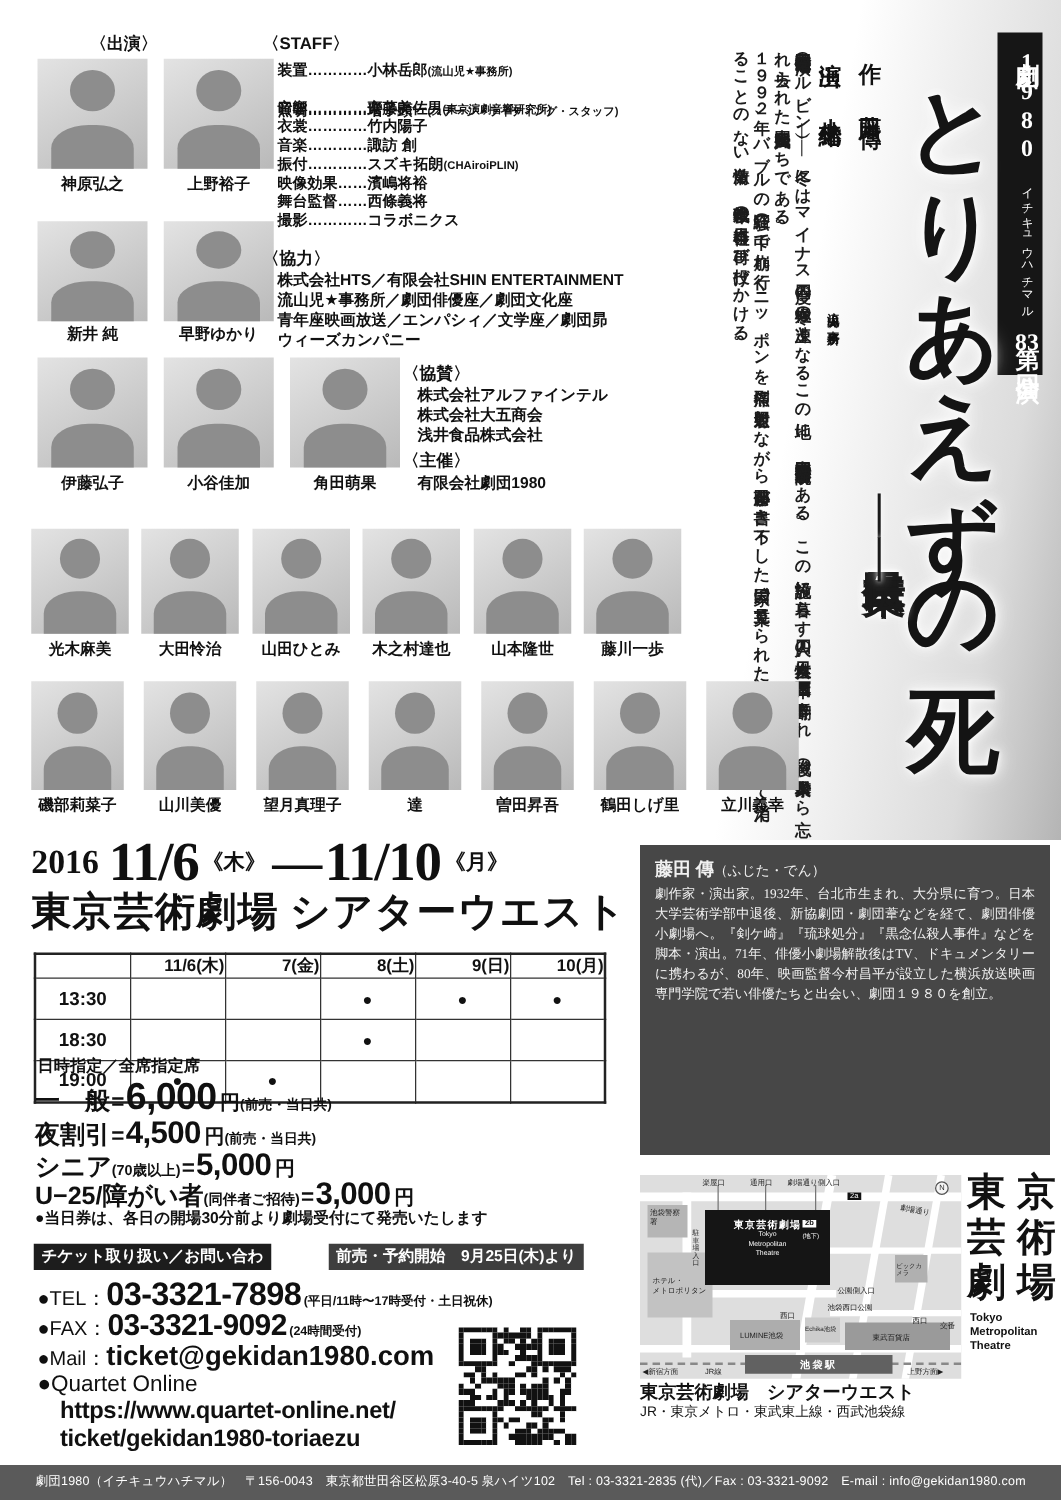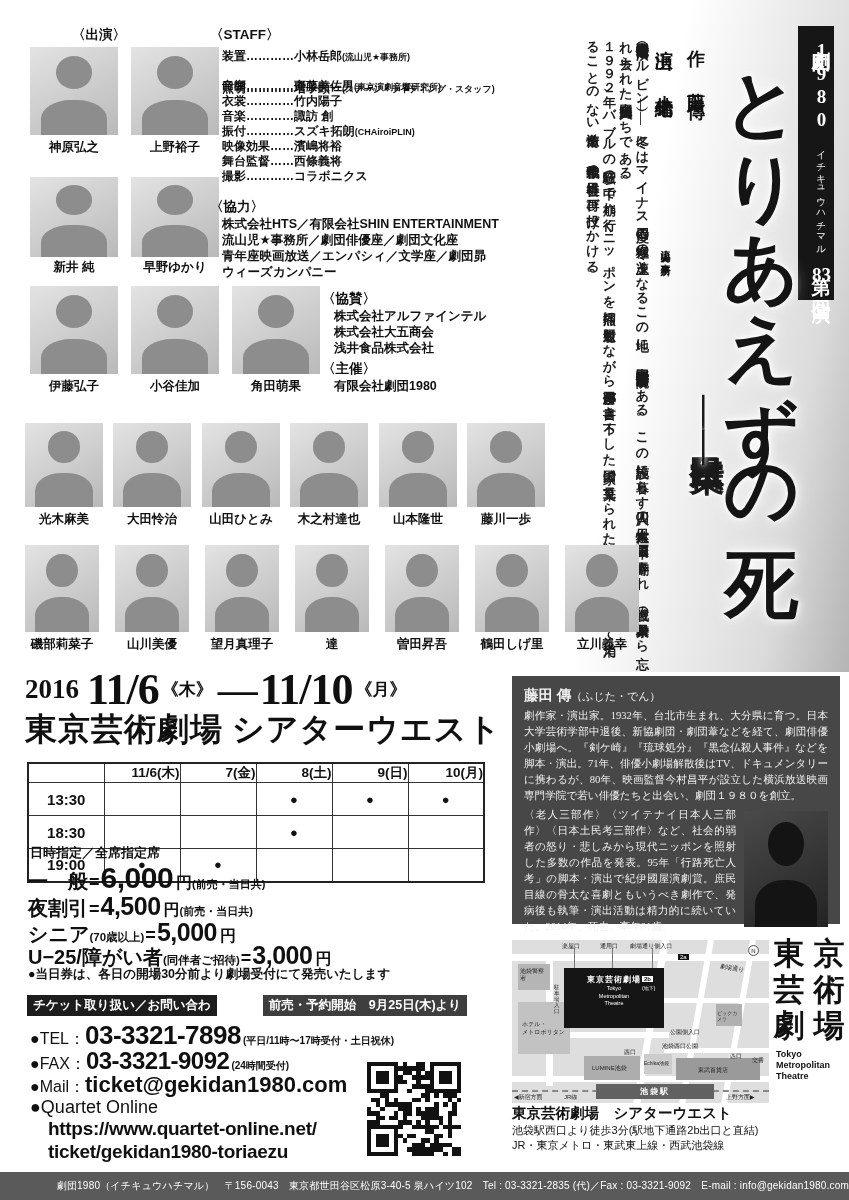--- a/index.html
+++ b/index.html
@@ -148,21 +148,21 @@
   .logo { left:772px; top:936px; width:74px; text-align:center; color:#111; }
   .logo .lk { font-family:"Liberation Serif","DejaVu Serif",serif; font-size:31px; font-weight:900;
     letter-spacing:9px; margin-right:-9px; line-height:36px; }
   .logo .le { font-size:9px; font-weight:bold; line-height:11px; text-align:left; padding-left:4px; margin-top:5px; }
 
   .access { left:512px; top:1104px; color:#111; }
   .access .a-title { font-size:14.5px; font-weight:bold; }
   .access .a-line { font-size:11px; line-height:15px; }
 
   .footer { left:0; top:1172px; width:849px; height:28px; background:#5a5a5a; color:#fff;
-    font-size:10px; line-height:28px; text-align:right; letter-spacing:.2px; }
+    font-size:10px; line-height:28px; text-align:center; letter-spacing:.2px; }
 </style>
 </head>
 <body>
 
 <div class="abs title-grad"></div>
 
 <div class="abs banner">
   <span class="b-company">劇団1980</span><span class="b-kana">イチキュウハチマル</span><span class="b-perf"><span>第</span><span class="tcy">83</span><span>回公演</span></span>
 </div>
 
@@ -793,24 +793,20 @@
       <div class="q"></div>
       <div></div>
       <div class="q"></div>
       <div class="q"></div>
     </div>
   </div>
 
 <div class="abs bio">
   <div><span class="bio-name">藤田 傳</span><span class="bio-kana">（ふじた・でん）</span></div>
   <div class="bio-text">劇作家・演出家。1932年、台北市生まれ、大分県に育つ。日本大学芸術学部中退後、新協劇団・劇団葦などを経て、劇団俳優小劇場へ。『剣ケ崎』『琉球処分』『黒念仏殺人事件』などを脚本・演出。71年、俳優小劇場解散後はTV、ドキュメンタリーに携わるが、80年、映画監督今村昌平が設立した横浜放送映画専門学院で若い俳優たちと出会い、劇団１９８０を創立。</div>
-  <div class="bio-row">
-    <div class="bio-text">〈老人三部作〉〈ツイテナイ日本人三部作〉〈日本土民考三部作〉など、社会的弱者の怒り・悲しみから現代ニッポンを照射した多数の作品を発表。95年「行路死亡人考」の脚本・演出で紀伊國屋演劇賞。庶民目線の骨太な喜劇ともいうべき劇作で、発病後も執筆・演出活動は精力的に続いていた。2014年、死去。享年81歳。</div>
-    <div class="ph dark bio-photo"></div>
-  </div>
 </div>
 
 <div class="abs map">
   <div class="road" style="left:0; top:14px; width:257px; height:7px;"></div>
   <div class="road" style="left:34px; top:14px; width:7px; height:132px;"></div>
   <div class="road" style="left:41px; top:92px; width:116px; height:6px;"></div>
   <div class="road" style="left:150px; top:0; width:7px; height:170px; transform:rotate(10deg); transform-origin:top;"></div>
   <div class="road" style="left:196px; top:0; width:6px; height:170px; transform:rotate(10deg); transform-origin:top;"></div>
   <div class="road" style="left:238px; top:0; width:6px; height:170px; transform:rotate(10deg); transform-origin:top;"></div>
   <div class="road" style="left:152px; top:58px; width:105px; height:5px;"></div>
@@ -868,17 +864,16 @@
 
 <div class="abs logo">
   <div class="lk">東京</div>
   <div class="lk">芸術</div>
   <div class="lk">劇場</div>
   <div class="le"><span>Tokyo</span><br><span>Metropolitan</span><br><span>Theatre</span></div>
 </div>
 
 <div class="abs access">
   <div class="a-title">東京芸術劇場　シアターウエスト</div>
-  <div class="a-line">池袋駅西口より徒歩3分(駅地下通路2b出口と直結)</div>
   <div class="a-line">JR・東京メトロ・東武東上線・西武池袋線</div>
 </div>
 
 <div class="abs footer">劇団1980（イチキュウハチマル）　〒156-0043　東京都世田谷区松原3-40-5 泉ハイツ102　Tel : 03-3321-2835 (代)／Fax : 03-3321-9092　E-mail : info@gekidan1980.com</div>
 
 </body></html>

